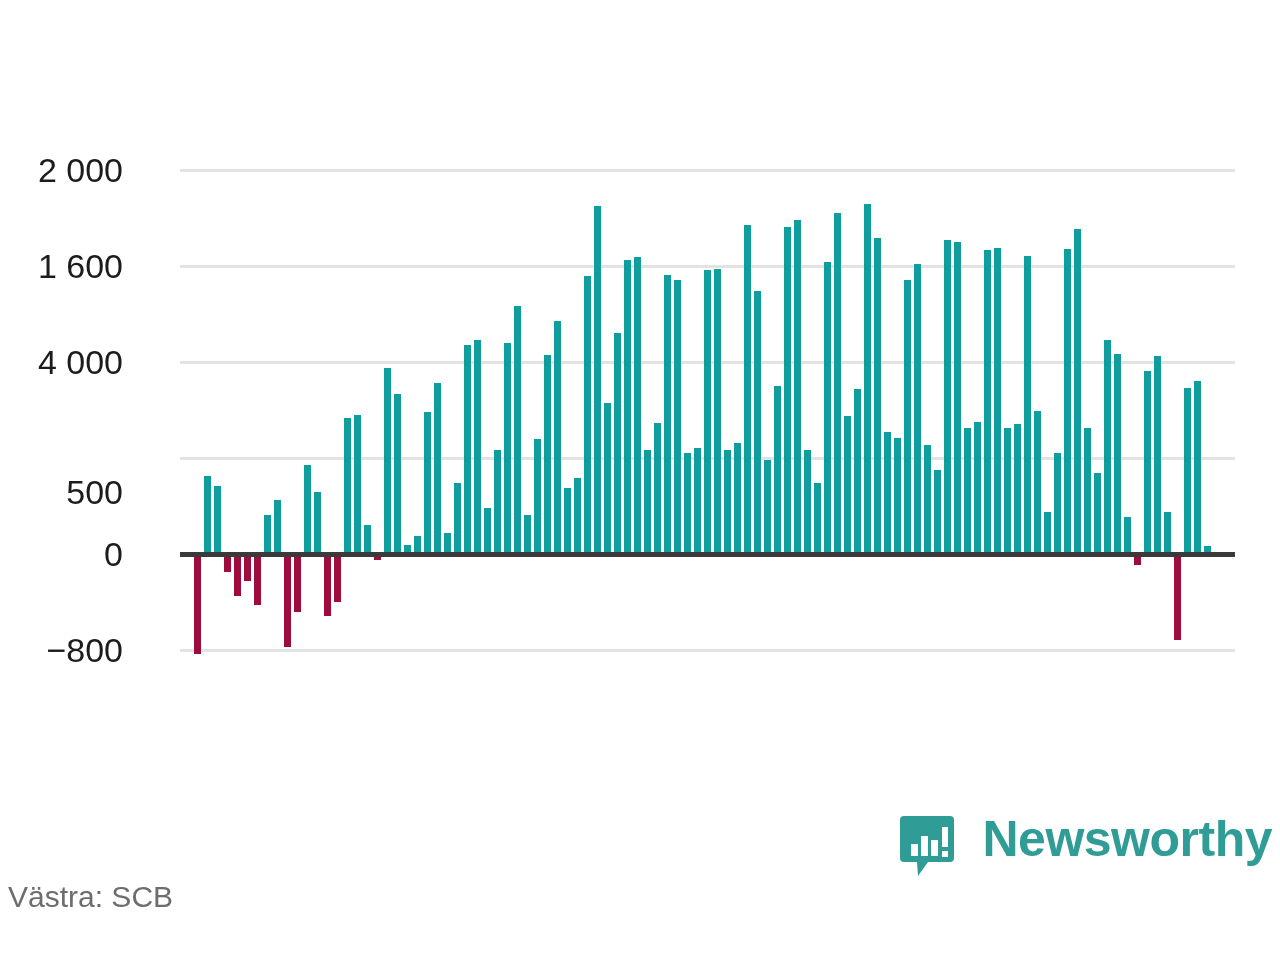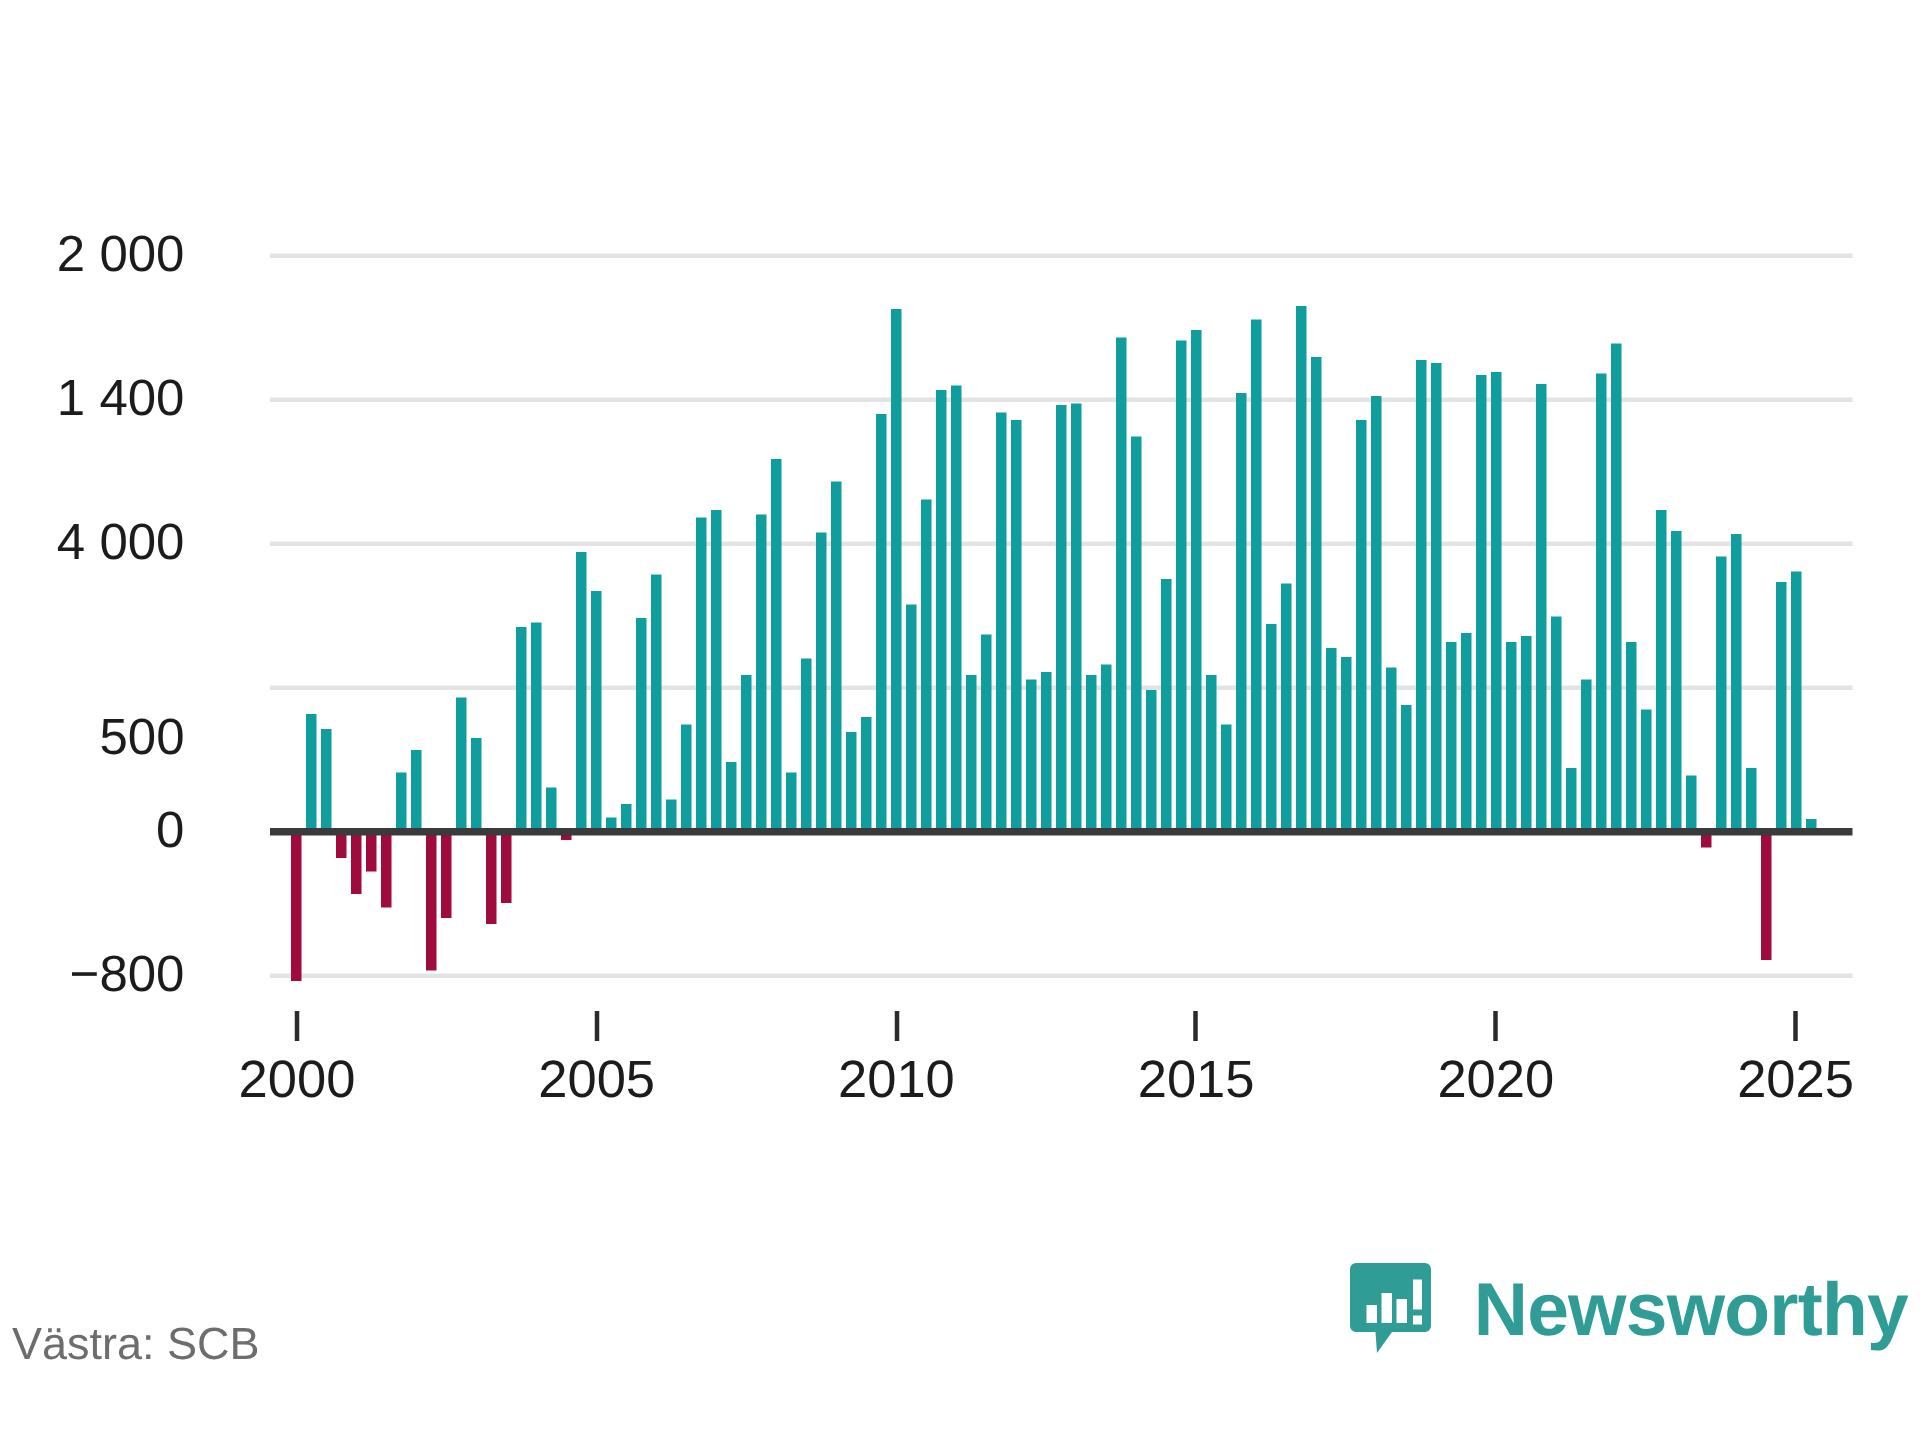--- a/index.html
+++ b/index.html
@@ -114,24 +114,24 @@
     left: 8px;
     top: 880px;
     font-size: 30px;
     color: #6d6d6d;
     white-space: nowrap;
   }
 
   .logo {
     position: absolute;
     right: 8px;
-    top: 837px;
+    top: 814px;
     height: 72px;
     display: flex;
-    align-items: center;
+    align-items: flex-start;
     gap: 26px;
   }
   .logo-mark {
     width: 58px;
     height: 66px;
     flex: 0 0 auto;
   }
   .logo-text {
     font-size: 50px;
     font-weight: bold;
@@ -151,21 +151,21 @@
     <div id="gridlines">
         <div class="gridline" style="top: -1px;"></div>
         <div class="gridline" style="top: 95.0938px;"></div>
         <div class="gridline" style="top: 191.188px;"></div>
         <div class="gridline" style="top: 287.281px;"></div>
         <div class="gridline zero" style="top: 382.375px;"></div>
         <div class="gridline" style="top: 479.469px;"></div>
       </div>
     <div id="yticks">
         <div class="ytick-label" style="top: 0px;">2 000</div>
-        <div class="ytick-label" style="top: 96.0938px;">1 400</div>
+        <div class="ytick-label" style="top: 96.0938px;">1 600</div>
         <div class="ytick-label" style="top: 192.188px;">4 000</div>
         <div class="ytick-label" style="top: 288.281px; margin-top: 34px;">500</div>
         <div class="ytick-label" style="top: 384.375px;">0</div>
         <div class="ytick-label" style="top: 480.469px;">−800</div>
       </div>
     <div class="bars-layer" id="bars">
         <div class="bar neg" title="-520" style="left: 14.483px; top: 384.375px; height: 99.9375px;"></div>
         <div class="bar pos" title="410" style="left: 24.4735px; top: 305.578px; height: 78.7969px;"></div>
         <div class="bar pos" title="355" style="left: 34.464px; top: 316.148px; height: 68.2266px;"></div>
         <div class="bar neg" title="-90" style="left: 44.4545px; top: 384.375px; height: 17.2969px;"></div>
@@ -263,34 +263,20 @@
         <div class="bar pos" title="955" style="left: 963.583px; top: 200.836px; height: 183.539px;"></div>
         <div class="bar pos" title="1030" style="left: 973.574px; top: 186.422px; height: 197.953px;"></div>
         <div class="bar pos" title="220" style="left: 983.564px; top: 342.094px; height: 42.2812px;"></div>
         <div class="bar neg" title="-445" style="left: 993.555px; top: 384.375px; height: 85.5234px;"></div>
         <div class="bar pos" title="865" style="left: 1003.55px; top: 218.133px; height: 166.242px;"></div>
         <div class="bar pos" title="900" style="left: 1013.54px; top: 211.406px; height: 172.969px;"></div>
         <div class="bar pos" title="45" style="left: 1023.53px; top: 375.727px; height: 8.64844px;"></div>
       </div>
   </div>
 
-  <div class="xaxis" id="xaxis">
-      <div class="xtick" style="left: 17.983px;"></div>
-      <div class="xtick-label" style="left: 17.983px;">2000</div>
-      <div class="xtick" style="left: 217.794px;"></div>
-      <div class="xtick-label" style="left: 217.794px;">2005</div>
-      <div class="xtick" style="left: 417.604px;"></div>
-      <div class="xtick-label" style="left: 417.604px;">2010</div>
-      <div class="xtick" style="left: 617.415px;"></div>
-      <div class="xtick-label" style="left: 617.415px;">2015</div>
-      <div class="xtick" style="left: 817.225px;"></div>
-      <div class="xtick-label" style="left: 817.225px;">2020</div>
-      <div class="xtick" style="left: 1017.04px;"></div>
-      <div class="xtick-label" style="left: 1017.04px;">2025</div>
-    </div>
 
   <div class="source">Västra: SCB</div>
 
   <div class="logo">
     <span class="logo-mark">
       <svg viewBox="0 0 58 66" width="58" height="66" aria-hidden="true">
         <path d="M6 2 h46 a4 4 0 0 1 4 4 v38 a4 4 0 0 1 -4 4 h-22 l-10 14 l-1 -14 h-13 a4 4 0 0 1 -4 -4 v-38 a4 4 0 0 1 4 -4 z" fill="#2f9c95"></path>
         <rect x="13" y="30" width="7" height="12" fill="#ffffff"></rect>
         <rect x="23" y="22" width="7" height="20" fill="#ffffff"></rect>
         <rect x="33" y="26" width="7" height="16" fill="#ffffff"></rect>

